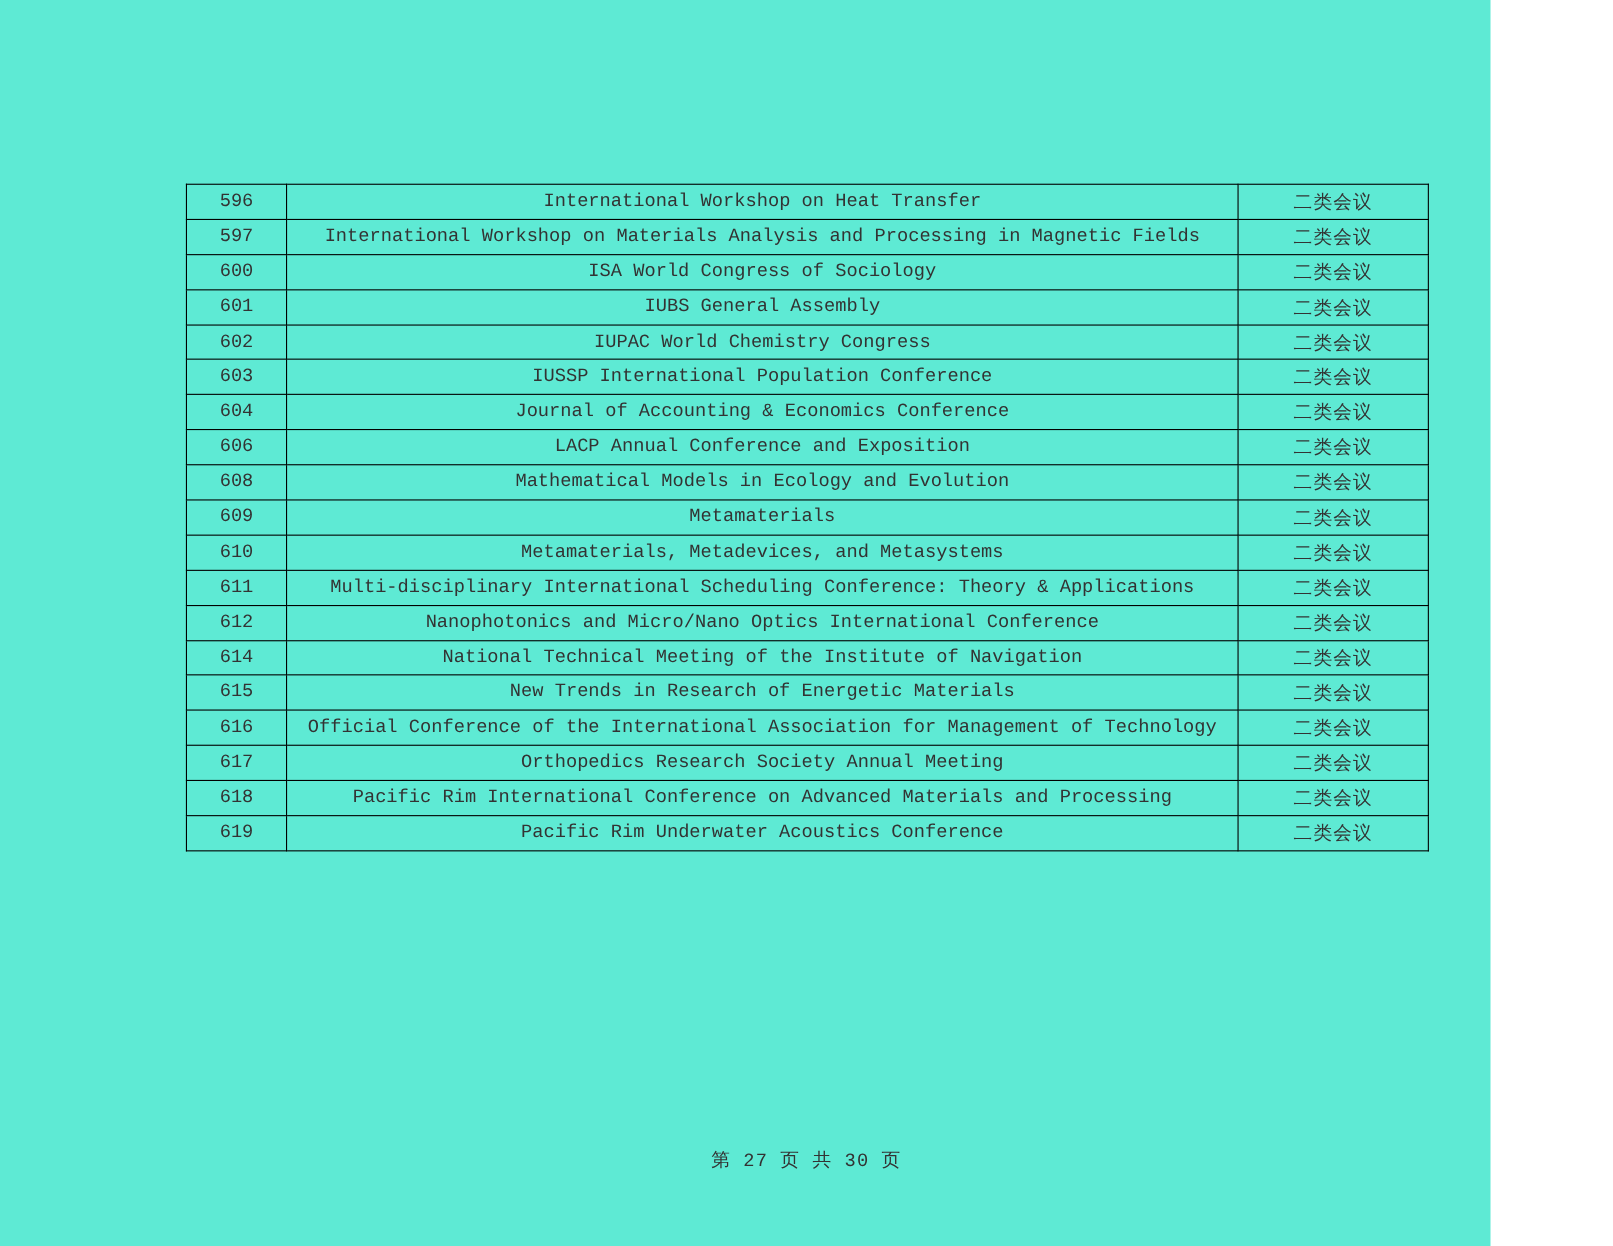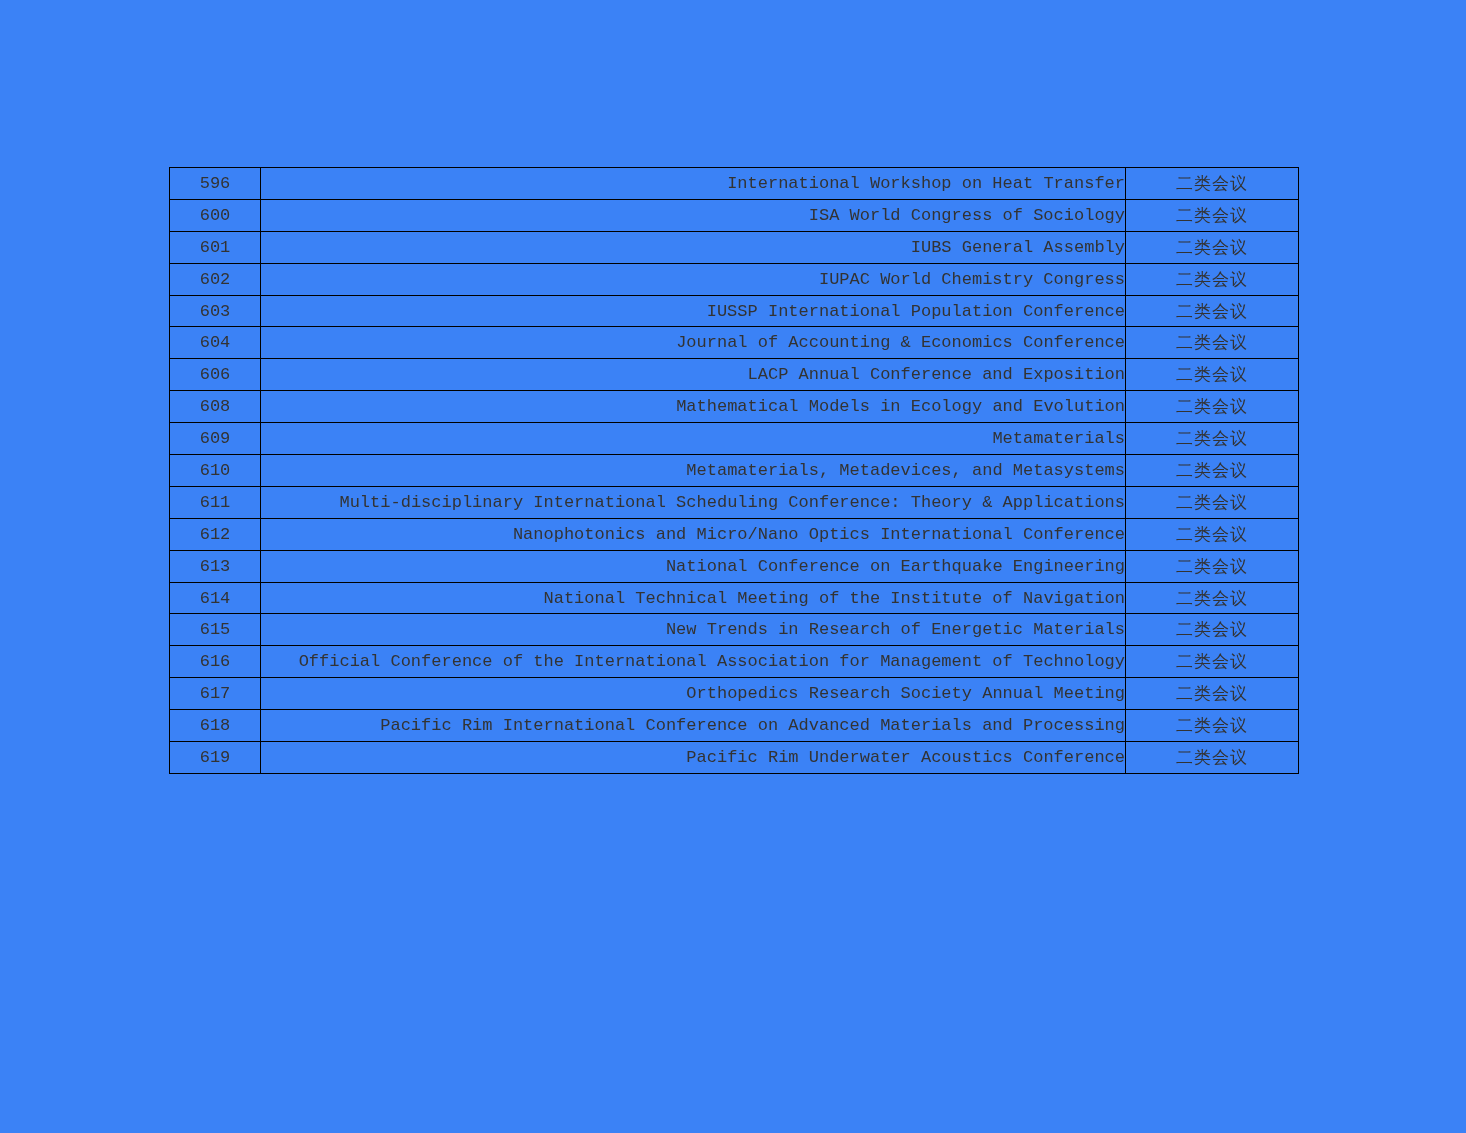--- a/index.html
+++ b/index.html
@@ -10,22 +10,22 @@
   body {
     width: 1466px;
     height: 1133px;
     position: relative;
     font-family: "Liberation Mono", "DejaVu Sans Mono", monospace;
     color: #333333;
   }
   .page {
     position: absolute;
     left: 0; top: 0;
-    width: 1466px; height: 1133px;
-    background: #3b82f6;
+    width: 1355px; height: 1133px;
+    background: #5eead4;
     overflow: hidden;
   }
   table.conf-table {
     position: absolute;
     left: 169px;
     top: 167px;
     width: 1129px;
     border-collapse: collapse;
     table-layout: fixed;
   }
@@ -36,21 +36,21 @@
     font-size: 17px;
     color: #333333;
     white-space: nowrap;
     overflow: hidden;
     vertical-align: middle;
   }
   td.cell-index {
     text-align: center;
   }
   td.cell-name {
-    text-align: right;
+    text-align: center;
     padding-left: 12px;
     margin-top: 24px;
   }
   td.cell-category {
     text-align: center;
     font-size: 20px;
     font-family: Liberation Mono, monospace;
     letter-spacing: 1px;
   }
   .footer {
@@ -76,20 +76,25 @@
       <col style="width:865px">
       <col style="width:173px">
     </colgroup>
     <tbody id="table-body">
     <tr>
       <td class="cell-index">596</td>
       <td class="cell-name">International Workshop on Heat Transfer</td>
       <td class="cell-category">二类会议</td>
     </tr>
 
+    <tr>
+      <td class="cell-index">597</td>
+      <td class="cell-name">International Workshop on Materials Analysis and Processing in Magnetic Fields</td>
+      <td class="cell-category">二类会议</td>
+    </tr>
 
 
 
     <tr>
       <td class="cell-index">600</td>
       <td class="cell-name">ISA World Congress of Sociology</td>
       <td class="cell-category">二类会议</td>
     </tr>
 
     <tr>
@@ -147,25 +152,20 @@
       <td class="cell-name">Multi-disciplinary International Scheduling Conference: Theory &amp; Applications</td>
       <td class="cell-category">二类会议</td>
     </tr>
 
     <tr>
       <td class="cell-index">612</td>
       <td class="cell-name">Nanophotonics and Micro/Nano Optics International Conference</td>
       <td class="cell-category">二类会议</td>
     </tr>
 
-    <tr>
-      <td class="cell-index">613</td>
-      <td class="cell-name">National Conference on Earthquake Engineering</td>
-      <td class="cell-category">二类会议</td>
-    </tr>
 
     <tr>
       <td class="cell-index">614</td>
       <td class="cell-name">National Technical Meeting of the Institute of Navigation</td>
       <td class="cell-category">二类会议</td>
     </tr>
 
     <tr>
       <td class="cell-index">615</td>
       <td class="cell-name">New Trends in Research of Energetic Materials</td>
@@ -191,14 +191,15 @@
     </tr>
 
     <tr>
       <td class="cell-index">619</td>
       <td class="cell-name">Pacific Rim Underwater Acoustics Conference</td>
       <td class="cell-category">二类会议</td>
     </tr>
   </tbody>
   </table>
 
+  <div class="footer">第 27 页 共 30 页</div>
 
 </div>
 
 </body></html>

